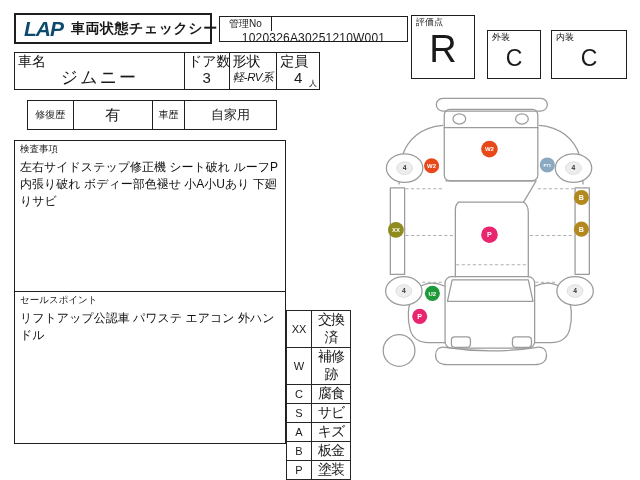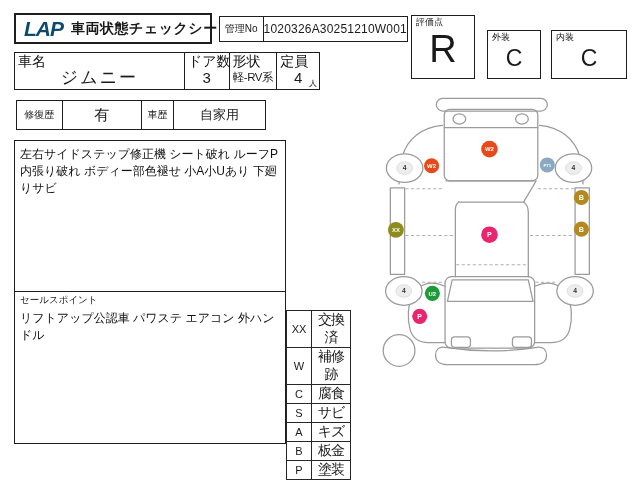--- a/index.html
+++ b/index.html
@@ -7,42 +7,42 @@
   body { background: #ffffff; font-family: "Liberation Sans", "DejaVu Sans", sans-serif; color: #1a1a1a; }
   #sheet { position: relative; width: 640px; height: 480px; background: #fff; }
   .box { position: absolute; border: 2px solid #1e1e1e; background: #fff; }
   .thin { border-width: 1.5px; }
   .cell-label { position: absolute; top: 1px; left: 3px; font-size: 14px; line-height: 1.1; color: #111; white-space: nowrap; }
 
   #lap-box { left: 14px; top: 13px; width: 198px; height: 31px; display: flex; align-items: center; padding: 0 8px; gap: 8px; }
   .lap-logo { font-size: 21px; font-weight: bold; font-style: italic; color: #0c4a6e; letter-spacing: -1px; }
   .sheet-title { font-size: 14px; font-weight: bold; letter-spacing: 0.5px; white-space: nowrap; }
 
-  #kanri-box { left: 219px; top: 16px; width: 189px; height: 26px; display: flex; }
+  #kanri-box { left: 219px; top: 16px; width: 189px; height: 26px; display: flex; flex-direction: column; }
   .kanri-label { width: 52px; border-right: 1.5px solid #1e1e1e; font-size: 10px; display: flex; align-items: center; justify-content: center; }
   .kanri-no { flex: 1; font-size: 12px; display: flex; align-items: center; justify-content: center; letter-spacing: 0.2px; }
 
   #score-box { left: 411px; top: 15px; width: 64px; height: 64px; }
   #score-box .cell-label, #ext-box .cell-label, #int-box .cell-label { font-size: 9px; top: 2px; left: 4px; }
   .score-big { font-size: 38px; text-align: center; margin-top: 14px; line-height: 1; }
   #ext-box { left: 487px; top: 30px; width: 54px; height: 49px; }
   #int-box { left: 551px; top: 30px; width: 76px; height: 49px; }
   .score-mid { font-size: 23px; text-align: center; margin-top: 16px; line-height: 1; }
 
   #name-box { left: 14px; top: 52px; width: 306px; height: 38px; display: flex; }
   .ncell { position: relative; border-right: 1.5px solid #1e1e1e; height: 100%; }
   .ncell:last-child { border-right: none; }
   .ncell .val { position: absolute; left: 0; right: 0; top: 12px; bottom: 0; display: flex; align-items: center; justify-content: center; }
   .c-name { width: 171px; } .c-doors { width: 45px; } .c-shape { width: 48px; } .c-cap { width: 42px; }
   .v-name { font-size: 17px; letter-spacing: 2px; }
   .v-doors, .v-cap { font-size: 15px; }
-  .v-shape { font-size: 11.5px; letter-spacing: -0.5px; }
+  .v-shape { font-size: 11.5px; letter-spacing: -0.5px; font-style: italic; }
   .cap-unit { position: absolute; right: 2px; bottom: 0px; font-size: 8px; }
 
-  #repair-box { left: 16px; top: 100px; width: 250px; height: 30px; display: flex; }
+  #repair-box { left: 27px; top: 100px; width: 250px; height: 30px; display: flex; }
   .rcell { border-right: 1.5px solid #1e1e1e; height: 100%; display: flex; align-items: center; justify-content: center; }
   .rcell:last-child { border-right: none; }
   .r-lab1 { width: 46px; font-size: 10px; }
   .r-val1 { width: 80px; font-size: 15px; }
   .r-lab2 { width: 32px; font-size: 10px; }
   .r-val2 { width: 92px; font-size: 13px; }
 
   #kensa-box { left: 14px; top: 140px; width: 272px; height: 152px; border-width: 1.5px; padding: 2px 5px; }
   #sales-box { left: 14px; top: 291px; width: 272px; height: 153px; border-width: 1.5px; padding: 2px 5px; }
   .section-label { font-size: 9.5px; }
@@ -106,20 +106,21 @@
   </div>
 
   <div class="box thin" id="repair-box">
     <div class="rcell r-lab1">修復歴</div>
     <div class="rcell r-val1">有</div>
     <div class="rcell r-lab2">車歴</div>
     <div class="rcell r-val2">自家用</div>
   </div>
 
   <div class="box" id="kensa-box">
+    <div class="section-label">検査事項</div>
     <div class="section-text">左右サイドステップ修正機 シート破れ ルーフP 内張り破れ ボディー部色褪せ 小A小Uあり 下廻りサビ</div>
   </div>
 
   <div class="box" id="sales-box">
     <div class="section-label">セールスポイント</div>
     <div class="section-text">リフトアップ公認車 パワステ エアコン 外ハンドル</div>
   </div>
 
   <table id="legend-table">
       <tbody>

